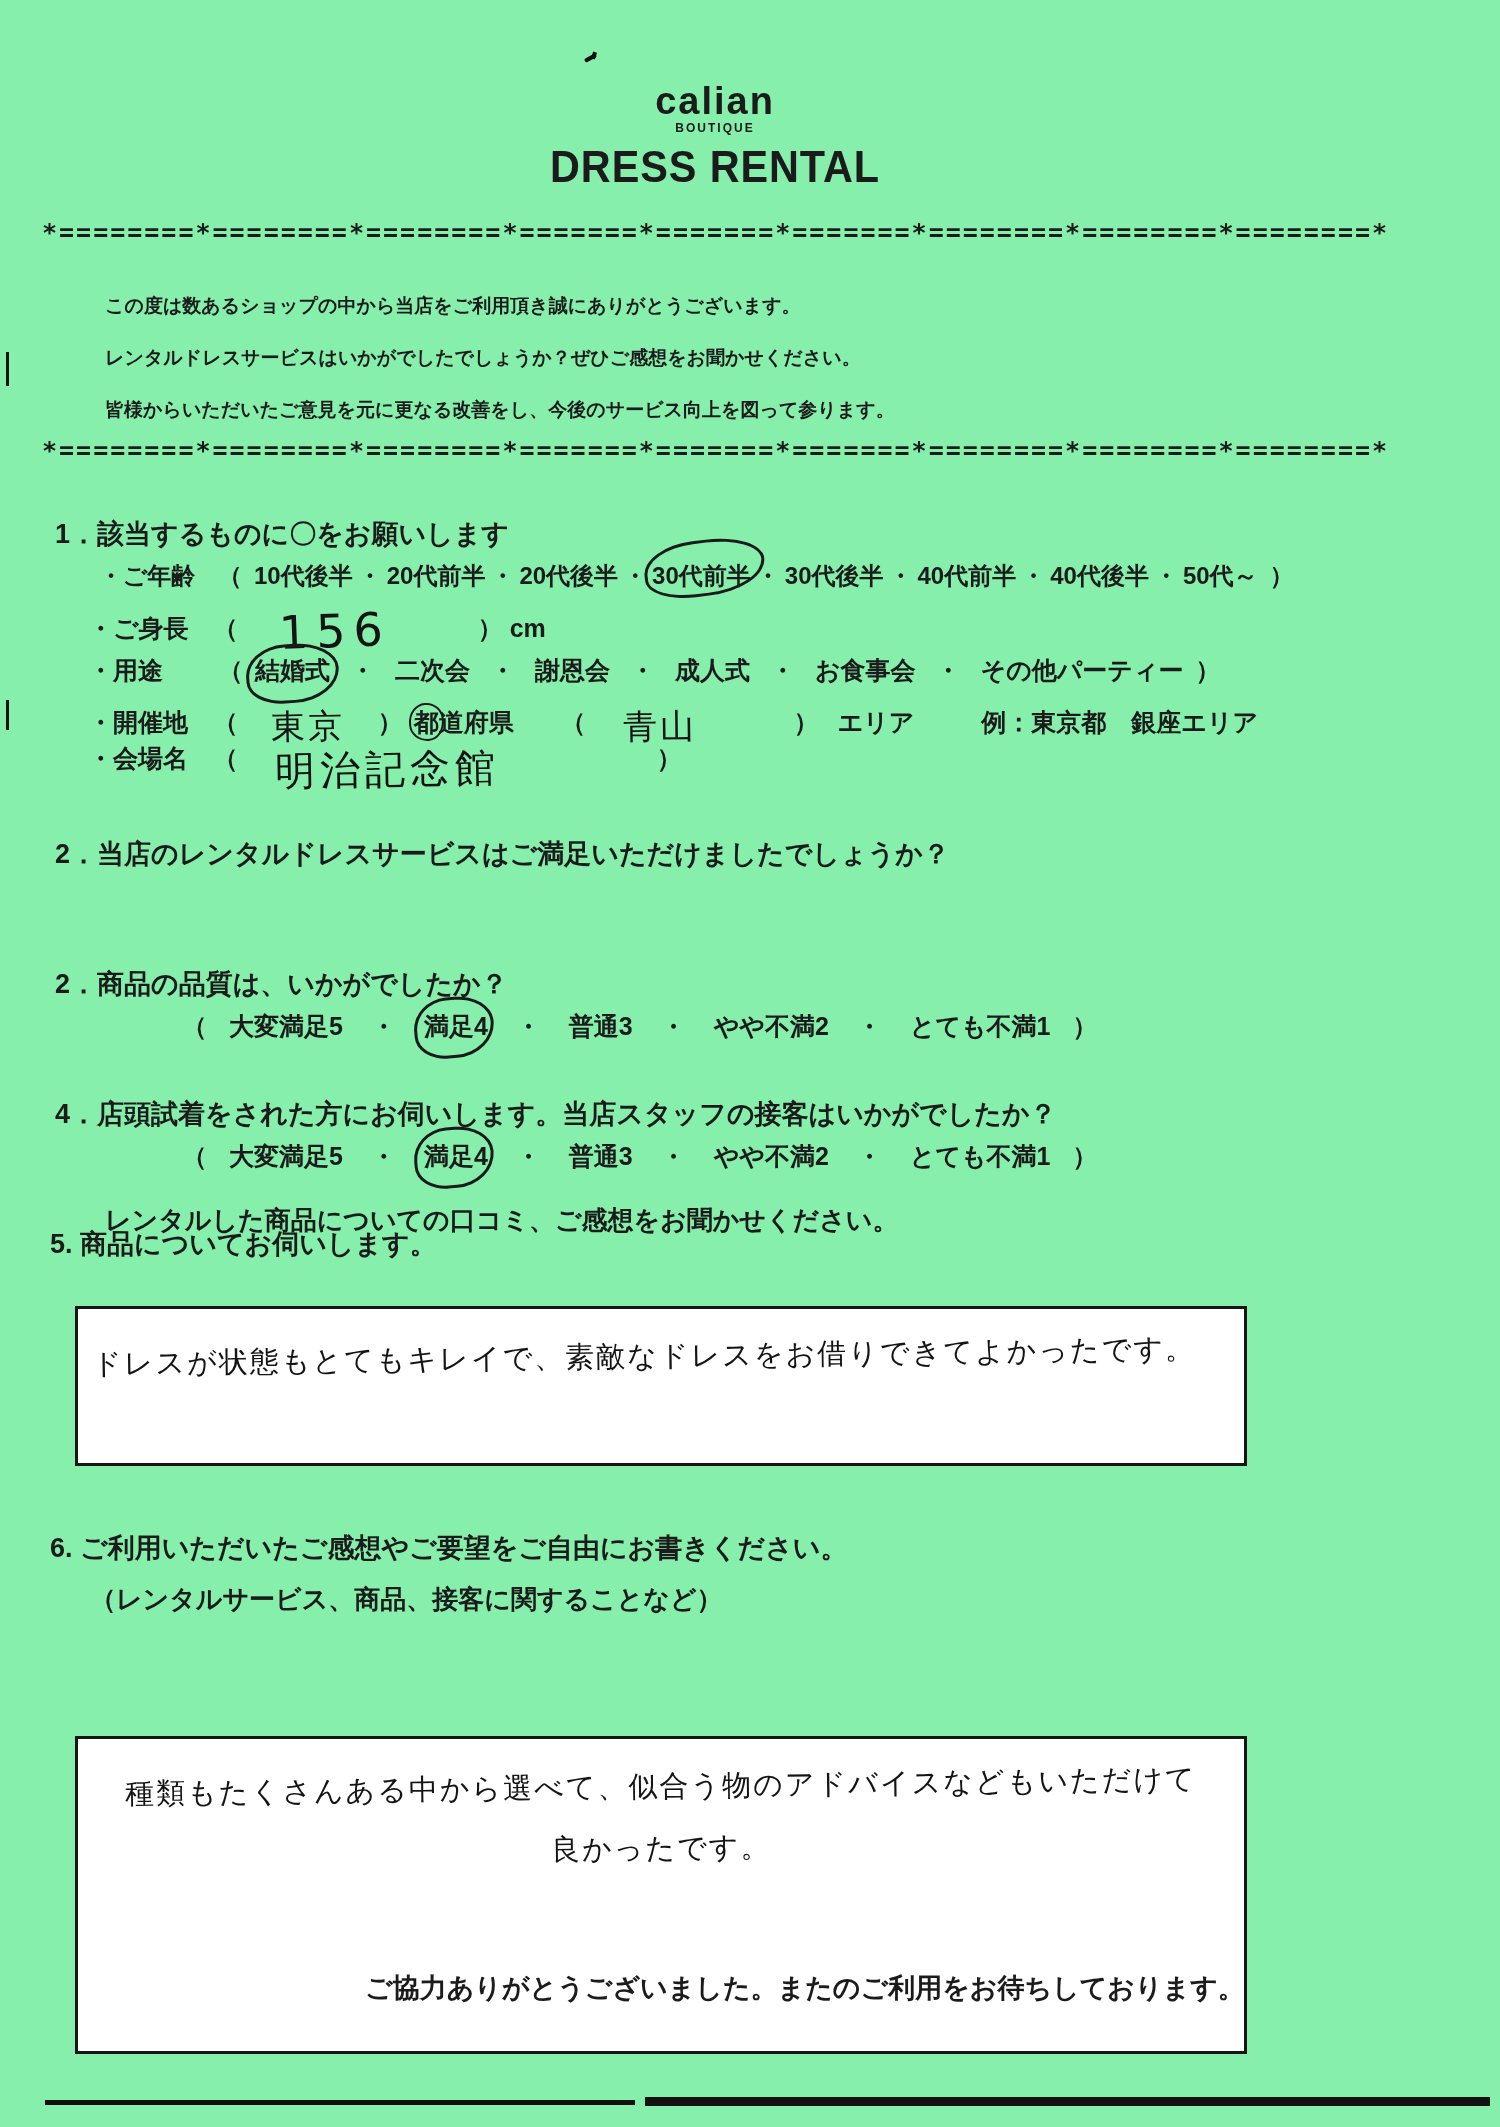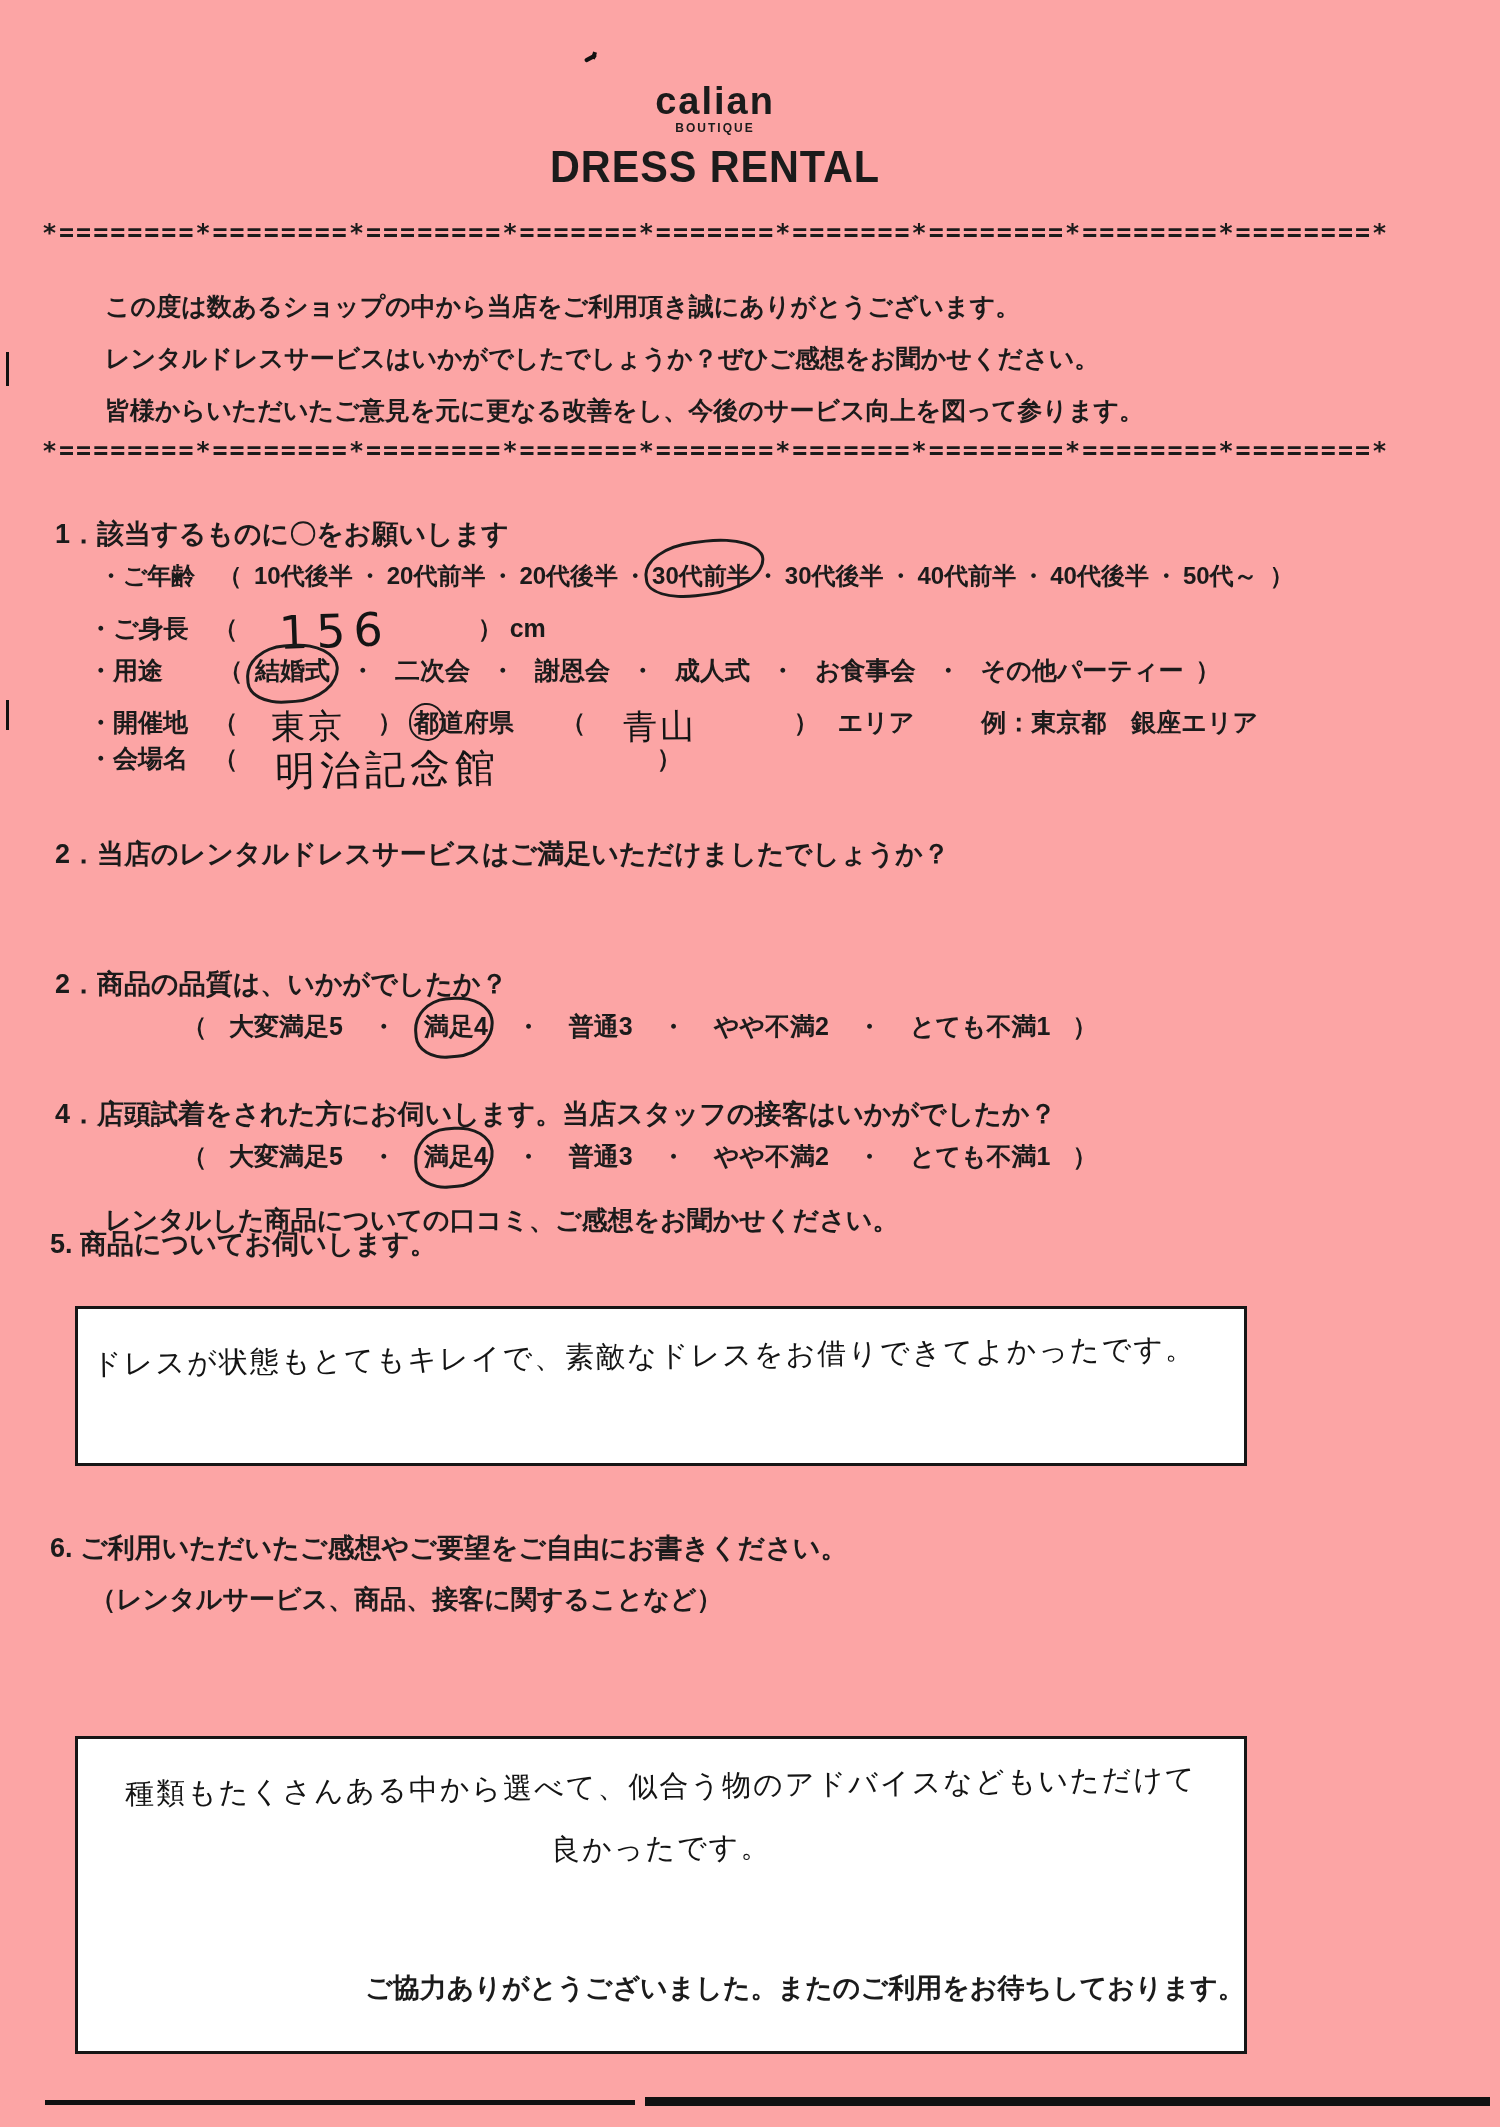--- a/index.html
+++ b/index.html
@@ -1,31 +1,31 @@
 <!DOCTYPE html>
 <html lang="ja"><head>
 <meta charset="utf-8">
 <style>
   html,body{margin:0;padding:0;background:#e8e8e8;}
   #page{
-    position:relative;width:1500px;height:2127px;background:#fca5a5;
+    position:relative;width:1500px;height:2127px;background:#86efac;
     font-family:"Liberation Sans","DejaVu Sans",sans-serif;
     color:#1b1b1b;font-weight:700;overflow:hidden;margin:0 auto;
   }
   .center-line{position:absolute;left:0;width:1430px;text-align:center;white-space:nowrap;}
   .brand{top:80px;font-size:38px;font-weight:800;letter-spacing:2px;}
   .brand-sub{top:121px;font-size:12px;letter-spacing:2px;}
   .doc-title{top:142px;font-size:44px;letter-spacing:1px;transform:scaleX(.94);}
   .divider{
     position:absolute;left:42px;width:1402px;overflow:hidden;white-space:nowrap;
     font-family:"DejaVu Sans Mono",monospace;font-size:25px;font-weight:700;letter-spacing:2px;
   }
   .d1{top:218px}
   .d2{top:436px}
-  .intro{position:absolute;left:105px;top:280px;font-size:25px;line-height:52px;white-space:nowrap;}
+  .intro{position:absolute;left:105px;top:280px;font-size:19px;line-height:52px;white-space:nowrap;}
   .intro p{margin:0;}
   .q-title{position:absolute;left:55px;font-size:27px;white-space:nowrap;}
   .q-sub{position:absolute;font-size:26px;white-space:nowrap;}
   .row{position:absolute;left:88px;font-size:25px;white-space:nowrap;}
   .row .lbl{display:inline-block;min-width:118px;}
   .opts .paren{margin:0 12px;}
   .opts-wide .paren{margin:0 22px;}
   .opts .sep{margin:0 5px;}
   .opts-mid .sep{margin:0 20px;}
   .opts-wide .sep{margin:0 28px;}

